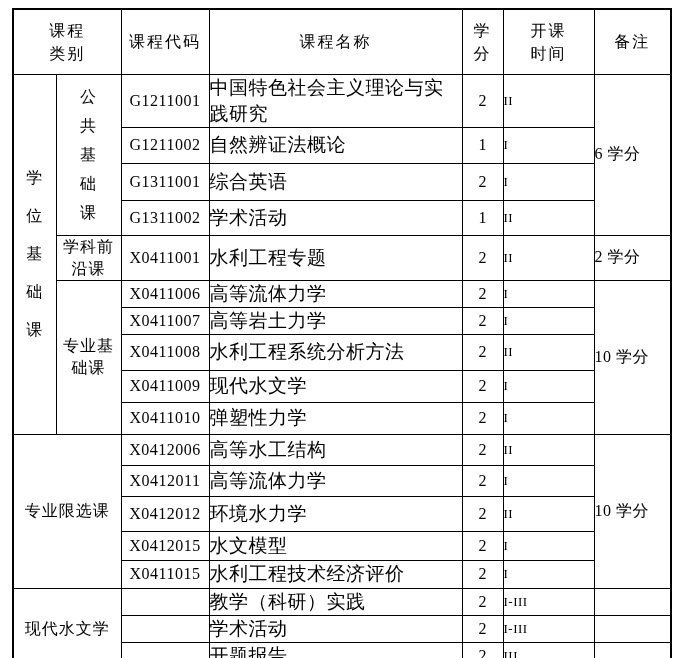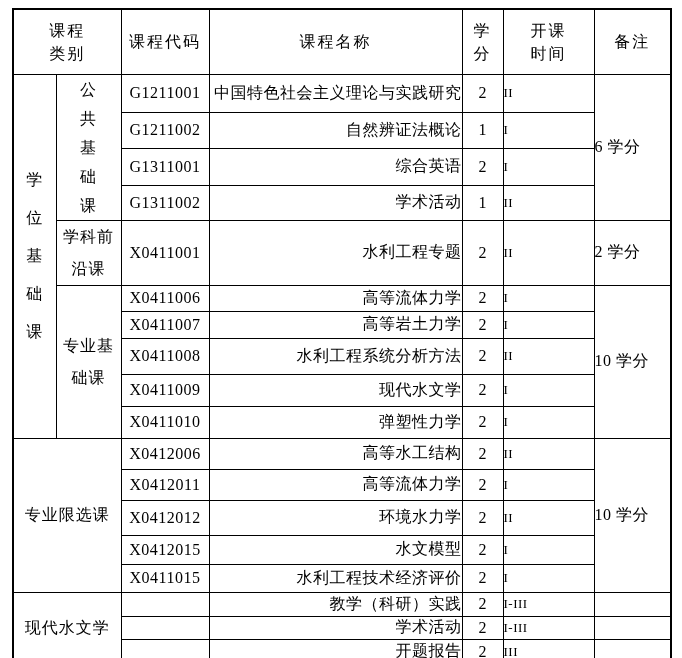--- a/index.html
+++ b/index.html
@@ -35,22 +35,22 @@
     white-space: pre-line;
     line-height: 23px;
     letter-spacing: 2px;
   }
   td.code {
     font-size: 16px;
     text-align: center;
     letter-spacing: 0.5px;
   }
   td.name {
-    font-size: 16px;
-    text-align: right;
+    font-size: 19px;
+    text-align: left;
     padding-left: 9px;
     letter-spacing: 0.5px;
   }
   td.num {
     font-size: 16px;
     text-align: center;
   }
   td.time {
     font-size: 13px;
     text-align: left;
@@ -62,21 +62,21 @@
     letter-spacing: 0.5px;
   }
   td.cat {
     font-size: 16px;
     text-align: center;
     white-space: pre-line;
     letter-spacing: 1px;
   }
   td.cat-v-outer { line-height: 38px; }
   td.cat-v-inner { line-height: 29px; }
-  td.cat-two-line { line-height: 32px; }
+  td.cat-two-line { line-height: 22px; }
   td.cat-flat { line-height: 20px; }
   .blue { color: var(--link-blue, #0000AA); }
 </style>
 </head>
 <body>
 
 <div class="page">
   <table class="curriculum">
     <colgroup>
       <col style="width:43px">

